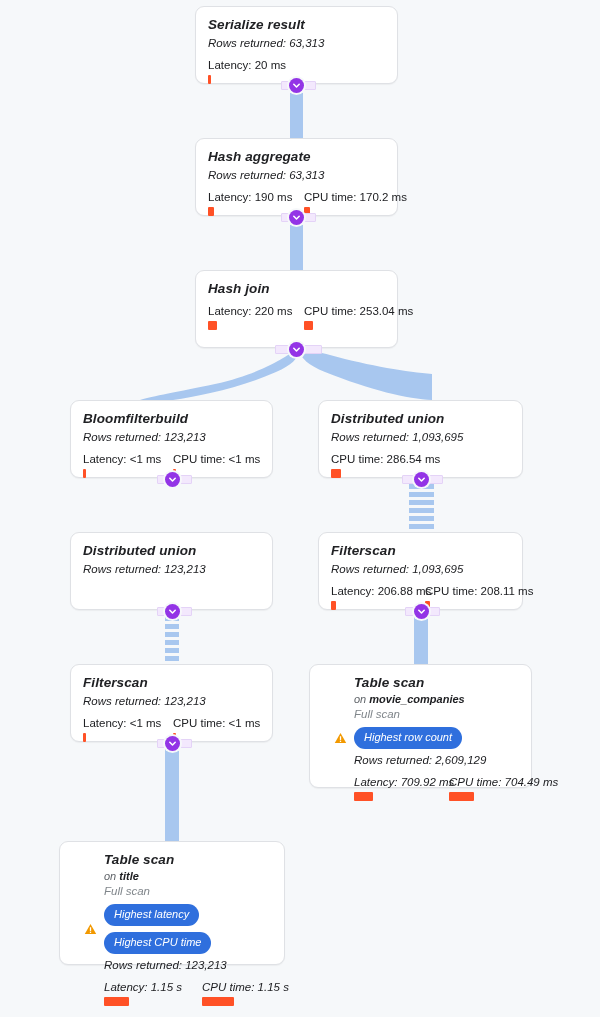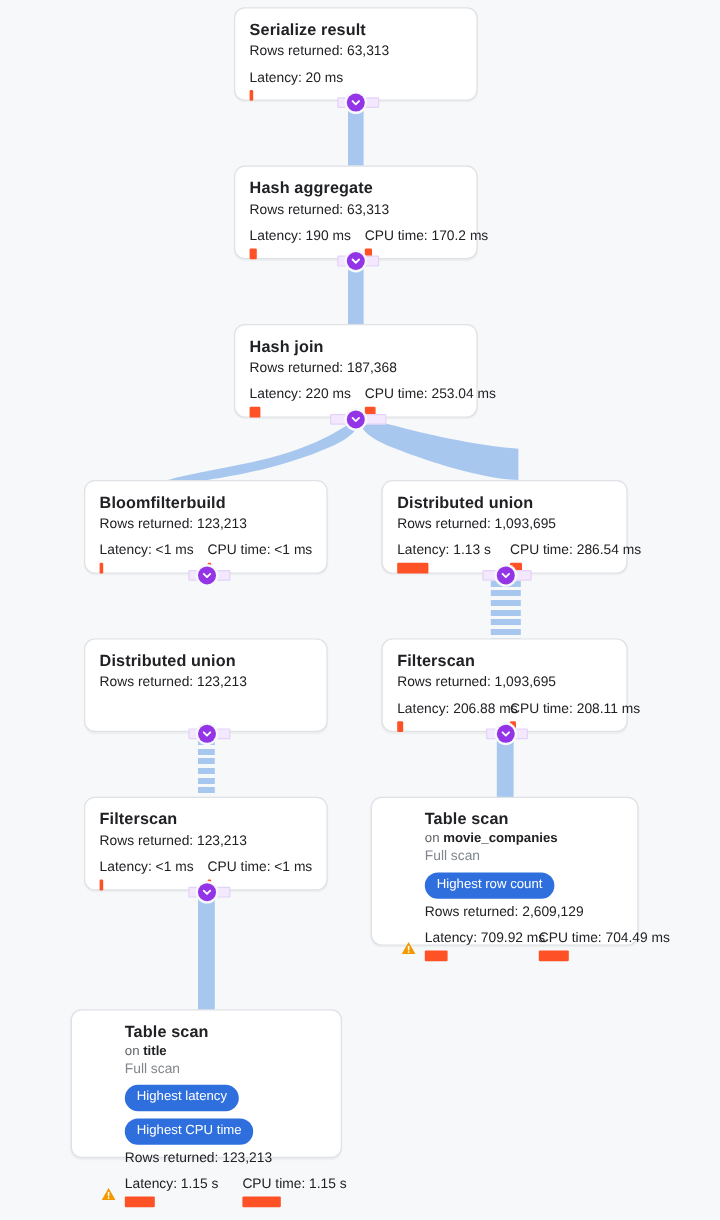--- a/index.html
+++ b/index.html
@@ -29,21 +29,21 @@
     position:absolute;
     box-sizing:border-box;
     background:#ffffff;
     border:1px solid #dfe1e5;
     border-radius:9px;
     padding:9px 12px 10px 12px;
     box-shadow:0 1px 1px rgba(60,64,67,.06);
   }
   .node.warn{padding-left:24px;}
 
-  .title-row{display:flex;align-items:flex-end;gap:7px;}
+  .title-row{display:flex;align-items:center;gap:7px;font-style:italic;}
   .warn-icon{flex:0 0 auto;margin-top:2px;}
   .title-block{flex:1 1 auto;min-width:0;}
 
   .ntitle{
     font-size:13.5px;font-weight:bold;color:#202124;
     line-height:17px;letter-spacing:.1px;
   }
   .nsub{
     font-size:11px;color:#5f6368;line-height:15px;margin-top:1px;
   }
@@ -145,21 +145,20 @@
   <div class="chev" style="left:289px;top:210px;">
     <svg width="9" height="9" viewBox="0 0 10 10">
         <path d="M2 3.6 L5 6.6 L8 3.6" stroke="#ffffff" stroke-width="1.7" fill="none" stroke-linecap="round" stroke-linejoin="round"></path>
       </svg>
   </div>
 
   <div class="node" style="left:195px;top:270px;width:203px;height:78px;">
     <div class="title-row">
       <div class="title-block">
         <div class="ntitle">Hash join</div>
-        <div class="rows">Rows returned: 187,368</div>
       </div>
     </div>
     <div class="metrics">
       <div class="metric" style="width:96px;">
         <div class="mlabel">Latency: 220 ms</div>
         <div class="mbar" style="width:9px;"></div>
       </div>
       <div class="metric">
         <div class="mlabel">CPU time: 253.04 ms</div>
         <div class="mbar" style="width:9px;"></div>
@@ -199,24 +198,20 @@
   </div>
 
   <div class="node" style="left:318px;top:400px;width:205px;height:78px;">
     <div class="title-row">
       <div class="title-block">
         <div class="ntitle">Distributed union</div>
         <div class="rows">Rows returned: 1,093,695</div>
       </div>
     </div>
     <div class="metrics">
-      <div class="metric" style="width:94px;">
-        <div class="mlabel">Latency: 1.13 s</div>
-        <div class="mbar" style="width:26px;"></div>
-      </div>
       <div class="metric">
         <div class="mlabel">CPU time: 286.54 ms</div>
         <div class="mbar" style="width:10px;"></div>
       </div>
     </div>
   </div>
   <div class="chev-plate" style="left:402px;top:475px;width:39px;"></div>
   <div class="chev" style="left:414px;top:472px;">
     <svg width="9" height="9" viewBox="0 0 10 10">
         <path d="M2 3.6 L5 6.6 L8 3.6" stroke="#ffffff" stroke-width="1.7" fill="none" stroke-linecap="round" stroke-linejoin="round"></path>

